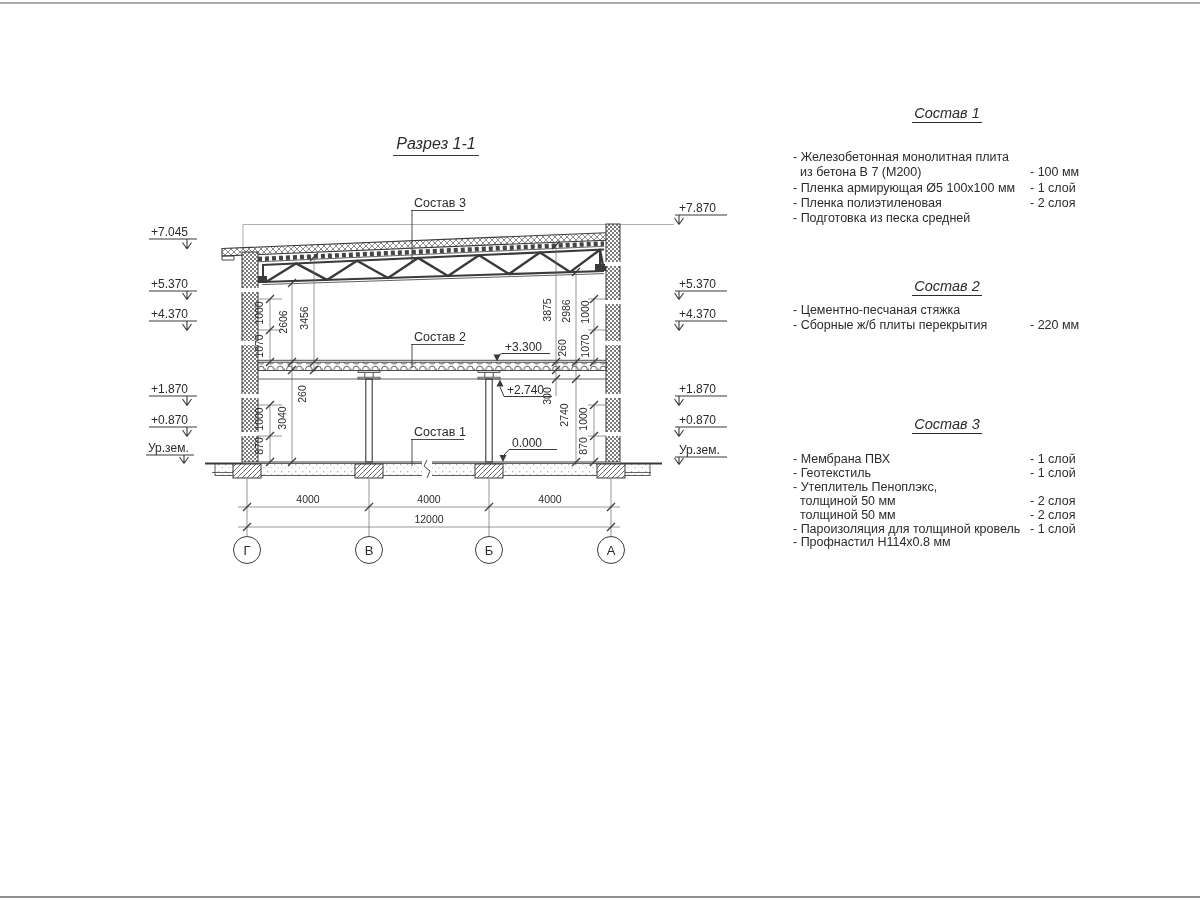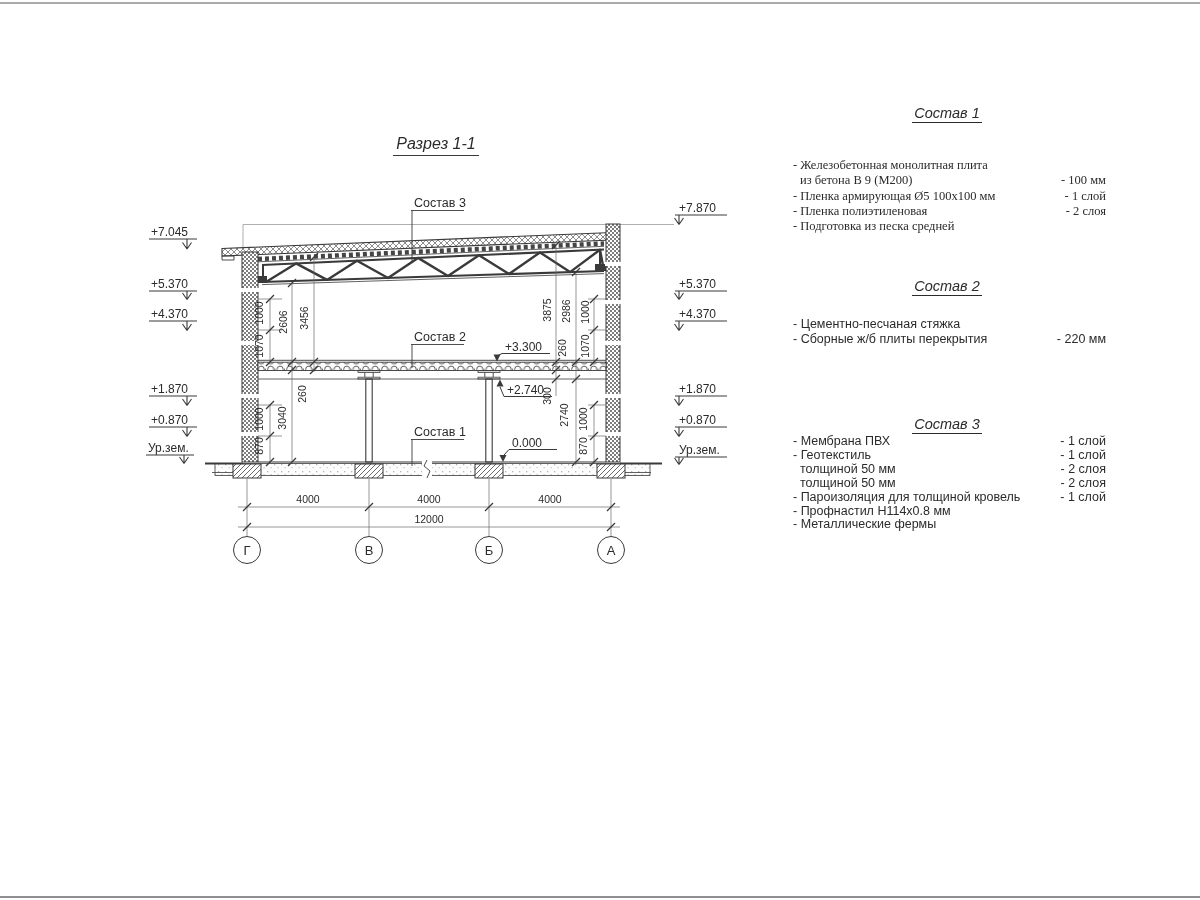--- a/index.html
+++ b/index.html
@@ -15,21 +15,21 @@
   .t-axis{font-size:13px;}
   .t-title{font-size:16px;font-style:italic;}
   
   .panel-block{position:absolute;width:318px;left:788px;font-size:12.5px;line-height:15.3px;}
   .panel-block .hdr{text-align:center;height:18px;}
   .panel-block .hdr span{font-style:italic;font-size:14.5px;border-bottom:1px solid #2b2b2b;padding:0 2px 1px 2px;}
   .rows{}
   .row{display:flex;}
   .row .n{flex:1 1 auto;padding-left:5px;}
   .row .n.cont{padding-left:12px;}
-  .row .v{flex:0 0 76px;text-align:right;white-space:nowrap;}
+  .row .v{flex:0 0 76px;text-align:left;white-space:nowrap;}
   #c3 .rows .row{line-height:13.9px;}
 </style>
 </head>
 <body>
 
 <div class="canvas">
   <div class="edge top"></div>
   <div class="edge bottom"></div>
 
   <svg width="1200" height="900" viewBox="0 0 1200 900">
@@ -295,84 +295,84 @@
     </g>
 
     <g>
       <text class="t-title" x="436" y="149" text-anchor="middle">Разрез 1-1</text>
       <line x1="393" y1="155.5" x2="479" y2="155.5" stroke="#3a3a3a" stroke-width="1"></line>
     </g>
   </svg>
 
   <div class="panel-block" id="c1" style="top:106px;">
     <div class="hdr"><span>Состав 1</span></div>
-    <div class="rows" style="margin-top:34px;font-family:Liberation Serif, serif;">
+    <div class="rows" style="margin-top:26px;">
       <div class="row">
           <span class="n">- Железобетонная  монолитная плита</span>
           <span class="v"></span>
         </div>
       <div class="row">
-          <span class="n cont">из бетона В 9 (М200)</span>
+          <span class="n cont">из бетона В 7 (М200)</span>
           <span class="v">- 100 мм</span>
         </div>
       <div class="row">
           <span class="n">- Пленка армирующая Ø5 100х100 мм</span>
           <span class="v">- 1 слой</span>
         </div>
       <div class="row">
           <span class="n">- Пленка полиэтиленовая</span>
           <span class="v">-  2 слоя</span>
         </div>
       <div class="row">
           <span class="n">- Подготовка из песка средней</span>
           <span class="v"></span>
         </div>
     </div>
   </div>
 
   <div class="panel-block" id="c2" style="top:279px;">
     <div class="hdr"><span>Состав 2</span></div>
-    <div class="rows" style="margin-top:20px;">
+    <div class="rows" style="margin-top:6px;">
       <div class="row">
           <span class="n">- Цементно-песчаная стяжка</span>
           <span class="v"></span>
         </div>
       <div class="row">
           <span class="n">- Сборные ж/б плиты перекрытия</span>
           <span class="v">- 220 мм</span>
         </div>
     </div>
   </div>
 
   <div class="panel-block" id="c3" style="top:417px;">
     <div class="hdr"><span>Состав 3</span></div>
-    <div class="rows" style="">
+    <div class="rows" style="margin-top:18px;">
       <div class="row">
           <span class="n">- Мембрана ПВХ</span>
           <span class="v">- 1 слой</span>
         </div>
       <div class="row">
           <span class="n">- Геотекстиль</span>
           <span class="v">- 1 слой</span>
         </div>
       <div class="row">
+          <span class="n">- Утеплитель Пеноплэкс,</span>
+          <span class="v"></span>
+        </div>
+      <div class="row">
           <span class="n cont">толщиной 50 мм</span>
           <span class="v">- 2 слоя</span>
         </div>
       <div class="row">
           <span class="n cont">толщиной 50 мм</span>
           <span class="v">- 2 слоя</span>
         </div>
       <div class="row">
           <span class="n">- Пароизоляция для толщиной кровель</span>
           <span class="v">- 1 слой</span>
         </div>
       <div class="row">
           <span class="n">- Профнастил Н114х0.8 мм</span>
-          <span class="v"></span>
-        </div>
-      <div class="row">
-          <span class="n">- Металлические фермы</span>
           <span class="v"></span>
         </div>
     </div>
   </div>
 </div>
 
 </body></html>

